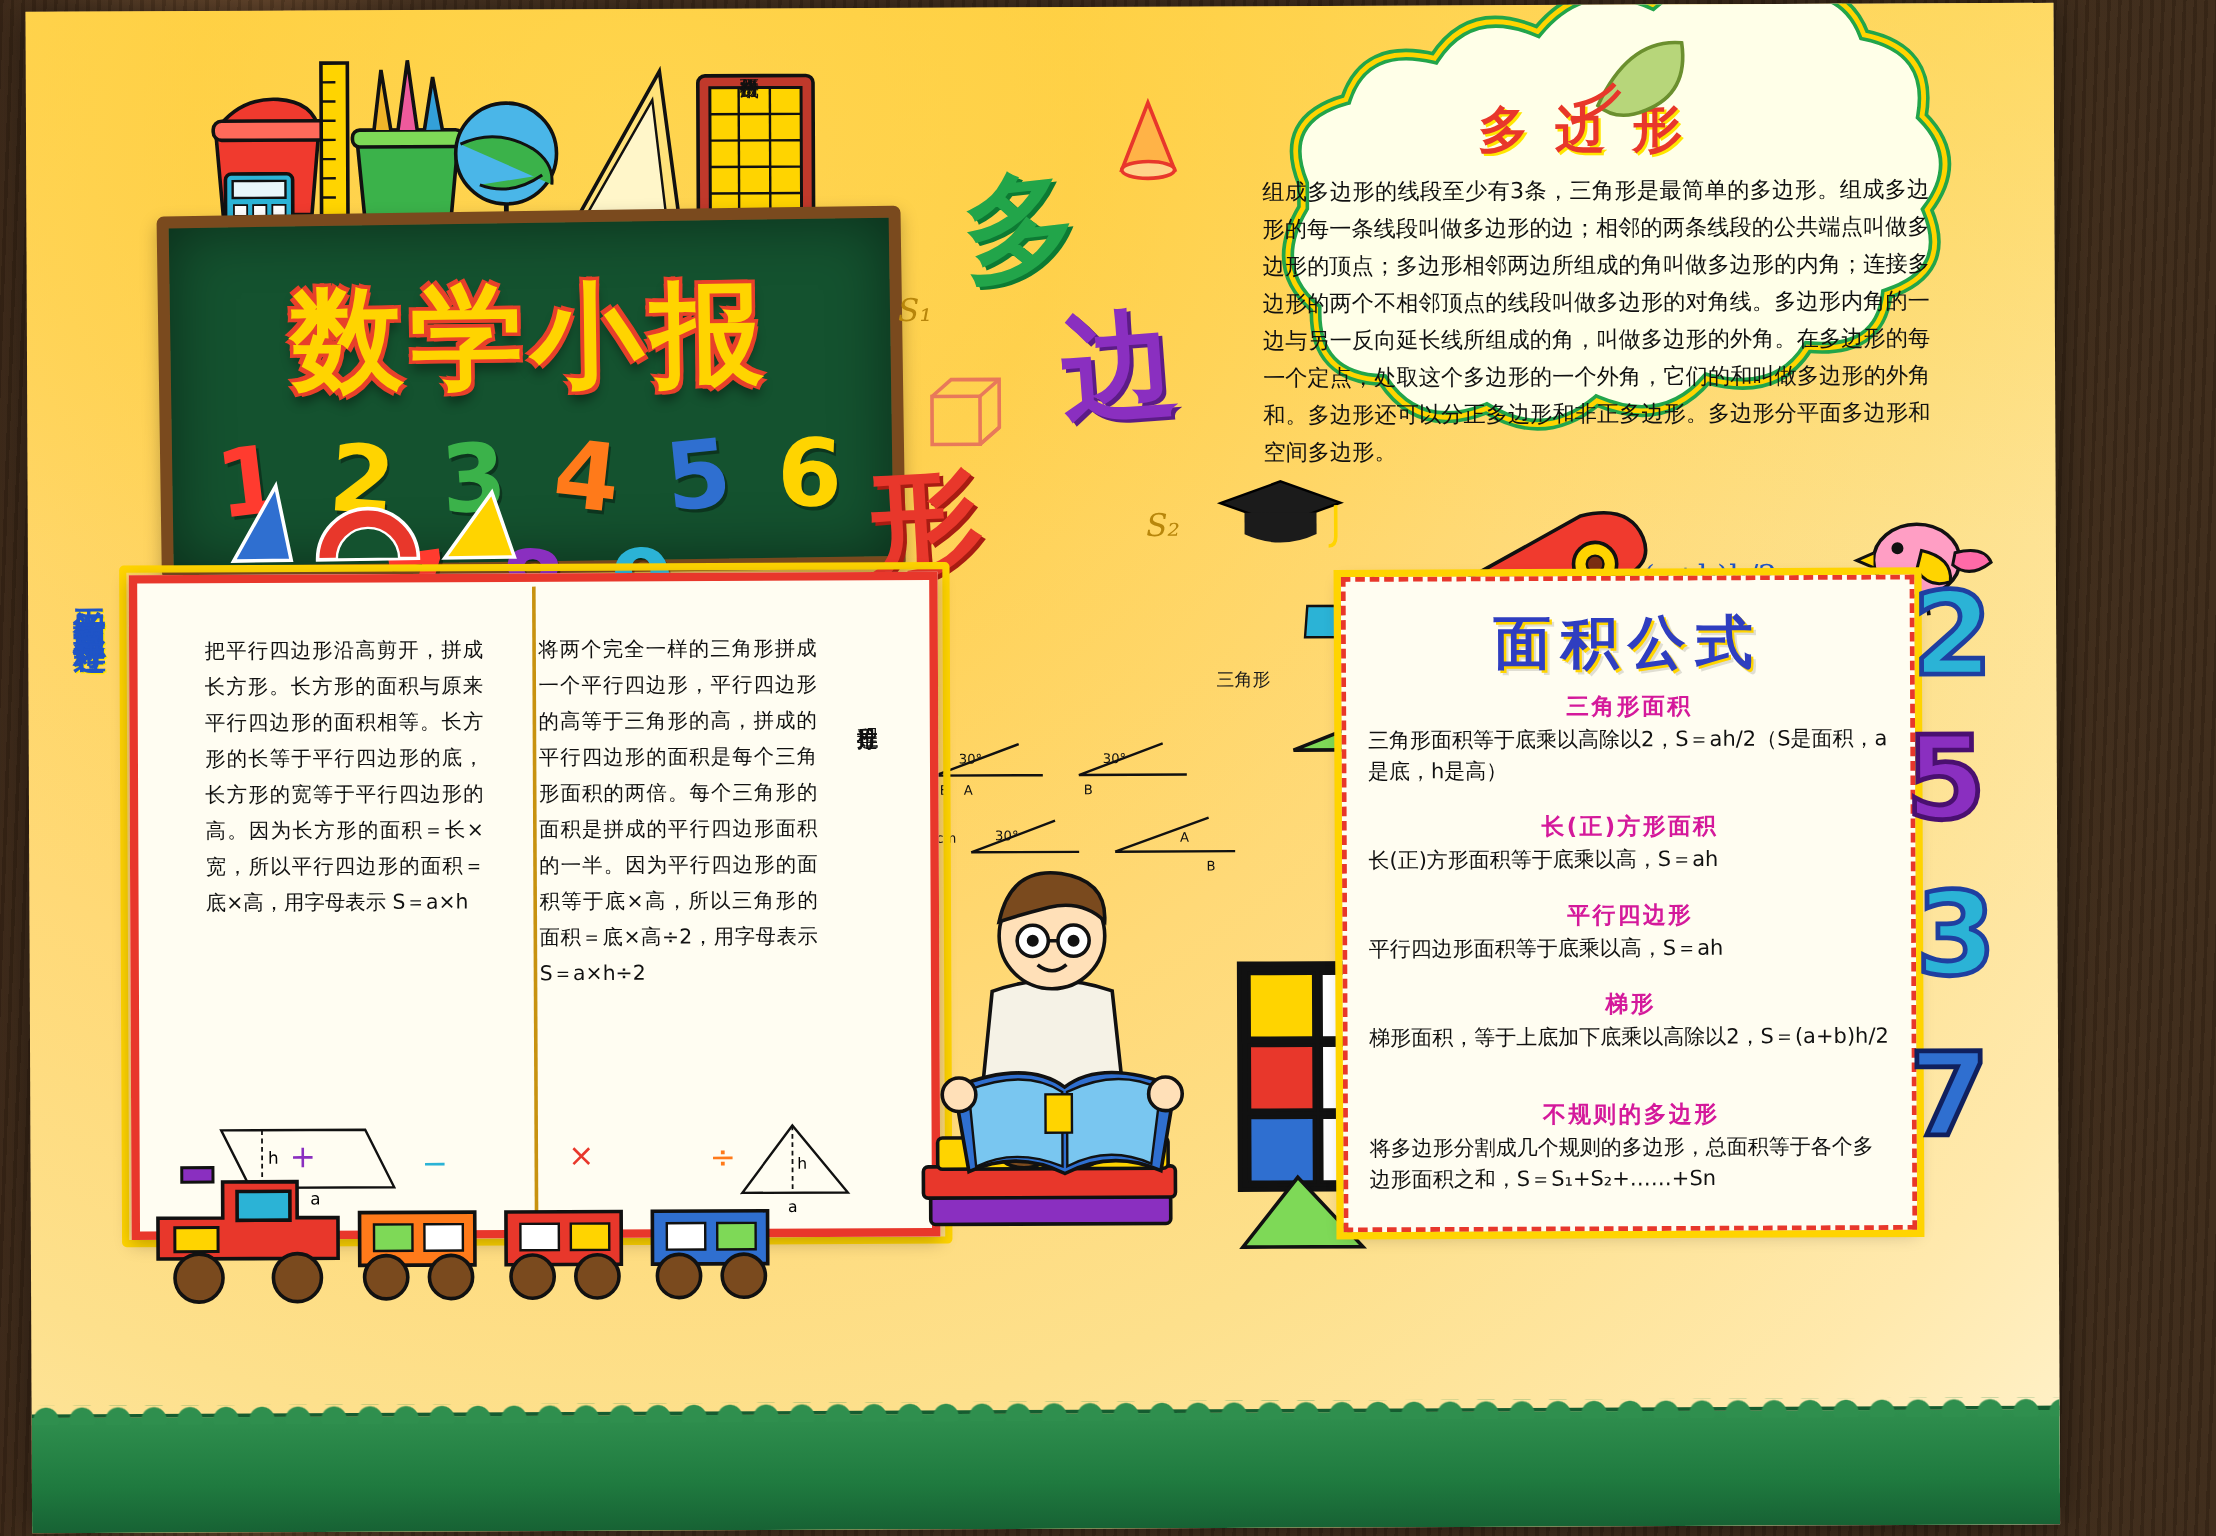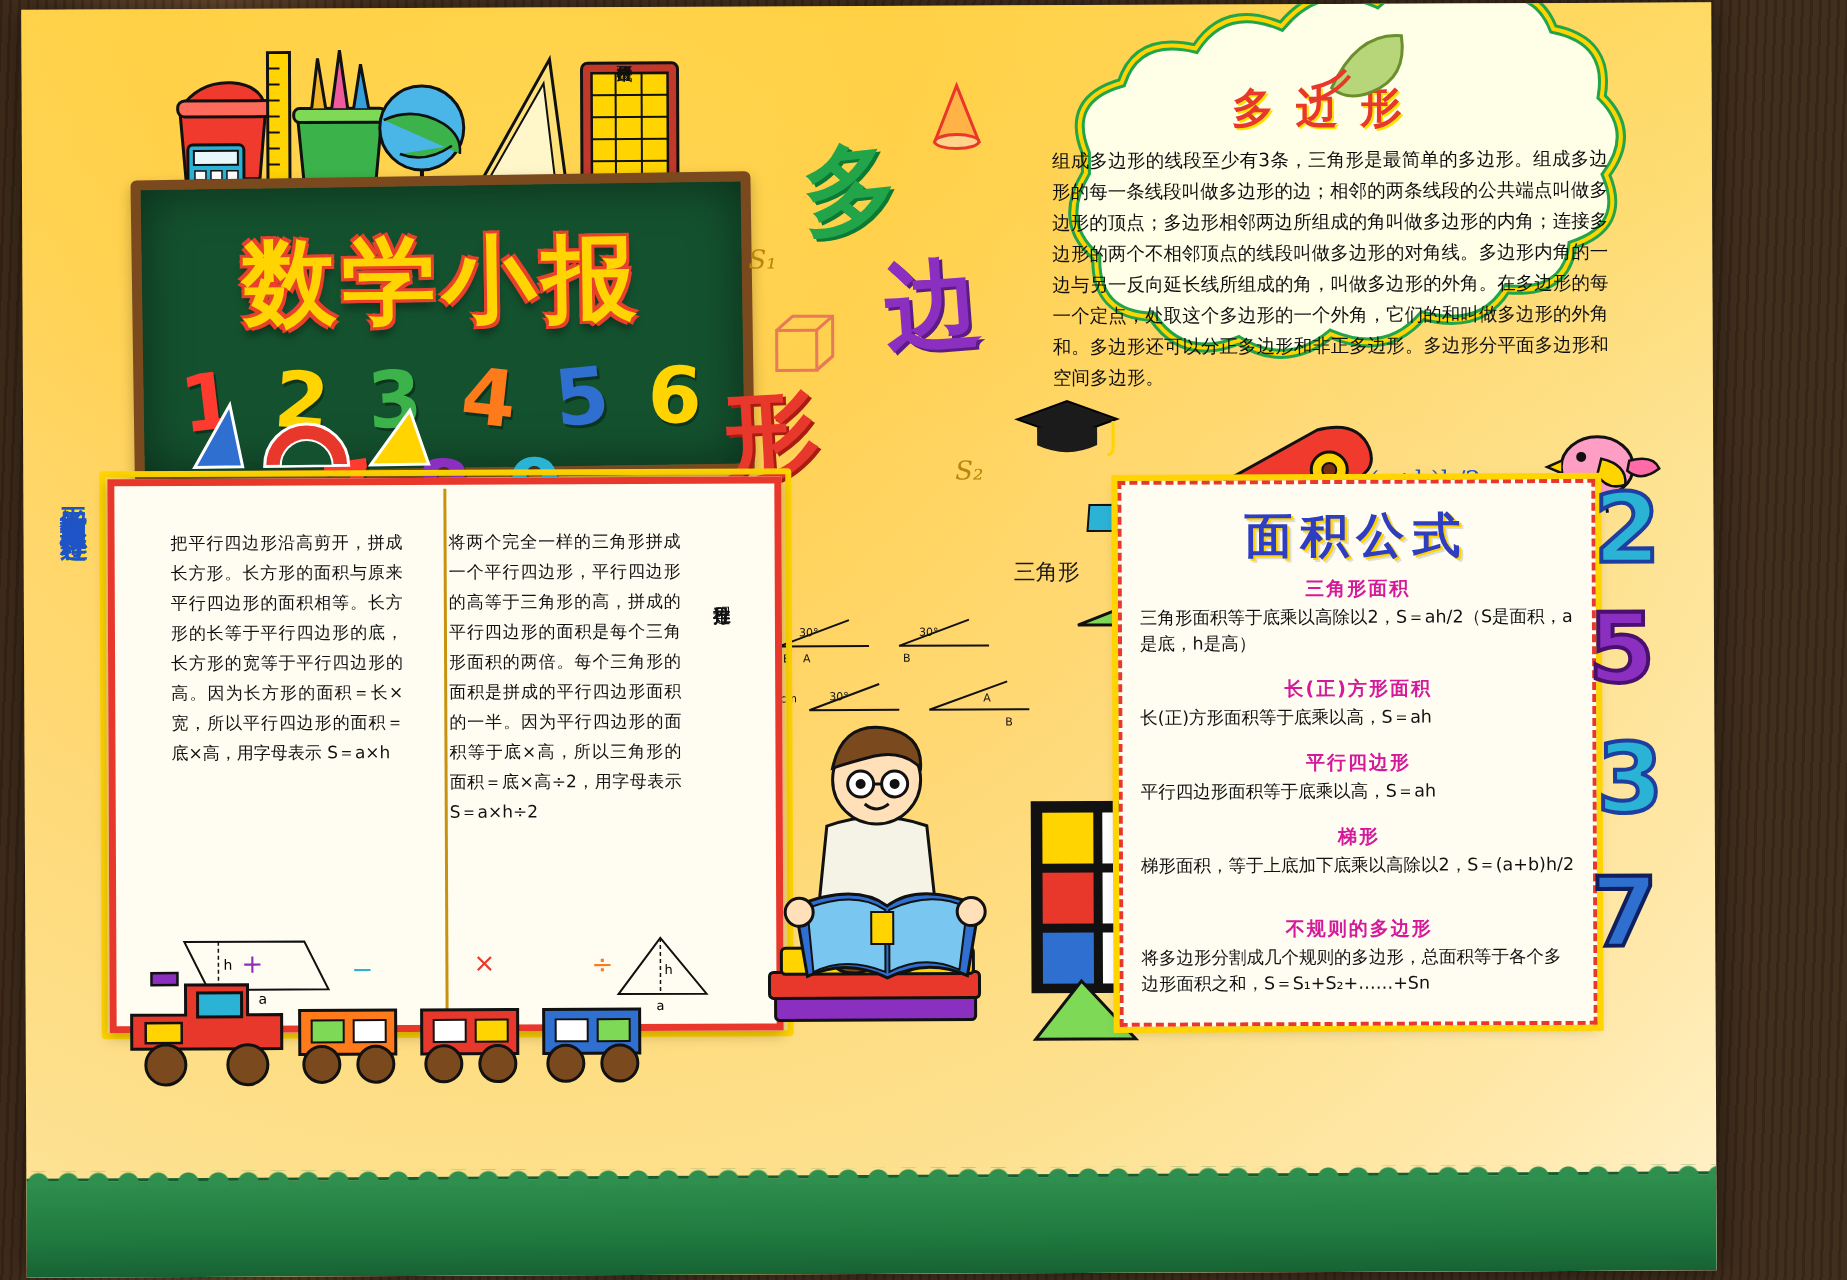--- a/index.html
+++ b/index.html
@@ -222,21 +222,21 @@
   #fsec2 { top: 192px; }
   #fsec3 { top: 266px; }
   #fsec4 { top: 340px; }
   #fsec5 { top: 432px; }
 
   
   .tag {
     position:absolute;
     font-family:Liberation Mono, monospace;
     color:#1a1a1a;
-    font-size: 22px;
+    font-size: 15px;
   }
   .bigword {
     position:absolute;
     font-family:"DejaVu Sans", sans-serif;
     font-weight:bold;
     font-size: 96px;
     letter-spacing: 2px;
   }
   #wDuo { left: 780px; top: 120px; color:#22a54a; text-shadow: 3px 3px 0 #0d7a33; transform: rotate(-6deg); }
   #wBian { left: 862px; top: 236px; color:#8a2fc0; text-shadow: 3px 3px 0 #5c1c86; transform: rotate(-4deg);}
@@ -400,21 +400,21 @@
       <path d="M30 6 L52 62 L8 62 Z" fill="#ffb347" stroke="#e8372b" stroke-width="3"></path>
       <ellipse cx="30" cy="62" rx="22" ry="7" fill="#ffd48a" stroke="#e8372b" stroke-width="3"></ellipse>
     </svg>
     <svg style="position:absolute; left: 740px; top: 300px;" width="78" height="78" viewBox="0 0 78 78">
       <path d="M14 24 h40 v40 h-40z" fill="none" stroke="#e8795a" stroke-width="3"></path>
       <path d="M14 24 l16 -14 h40 v40 l-16 14" fill="none" stroke="#e8795a" stroke-width="3"></path>
       <path d="M54 24 l16 -14 M54 64 l16 -14" fill="none" stroke="#e8795a" stroke-width="3"></path>
     </svg>
 
     <div class="sbadge" style="left:726px; top:238px;">S₁</div>
-    <div class="sbadge" style="left:932px; top:418px;margin-top:32px;">S₂</div>
+    <div class="sbadge" style="left:932px; top:418px;">S₂</div>
     <div class="sbadge" style="left:1116px; top:468px;">S₃</div>
     <div class="formulaNote" style="left:1308px; top:462px;">S=(a+b)h/2</div>
     <div class="tag" style="left:990px; top:552px;">三角形</div>
 
     <svg style="position:absolute; left:990px; top:390px;" width="110" height="80" viewBox="0 0 110 80">
       <path d="M4 24 L54 6 L104 24 L54 42 Z" fill="#1b1b1b" stroke="#000" stroke-width="2"></path>
       <path d="M24 32 v18 q30 14 60 0 V32" fill="#1b1b1b"></path>
       <path d="M100 26 v26 q0 8 -6 8" stroke="#ffd400" stroke-width="3" fill="none"></path>
     </svg>
 

